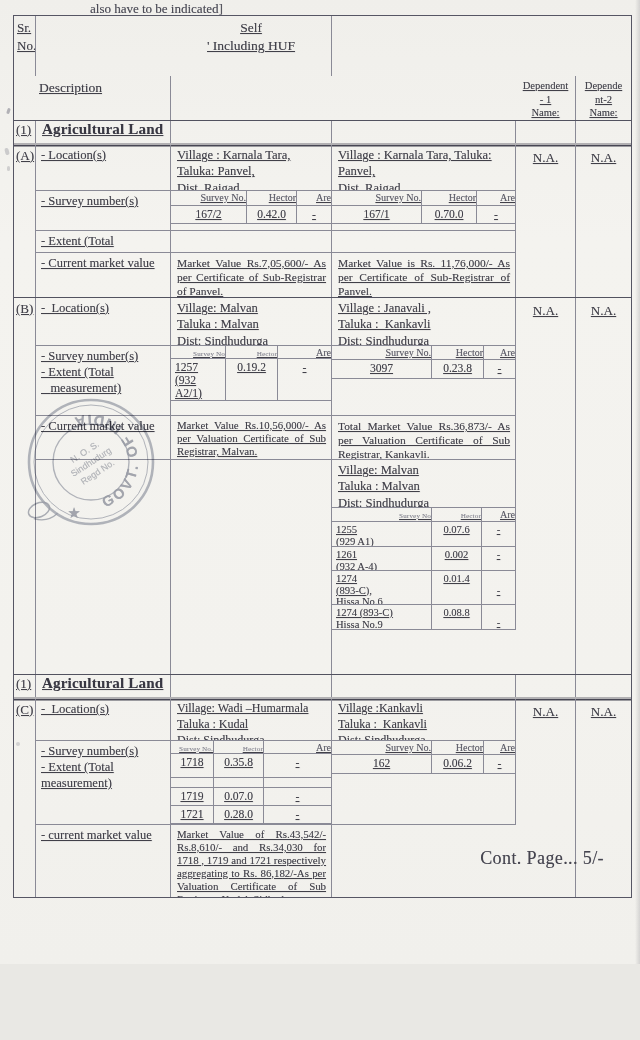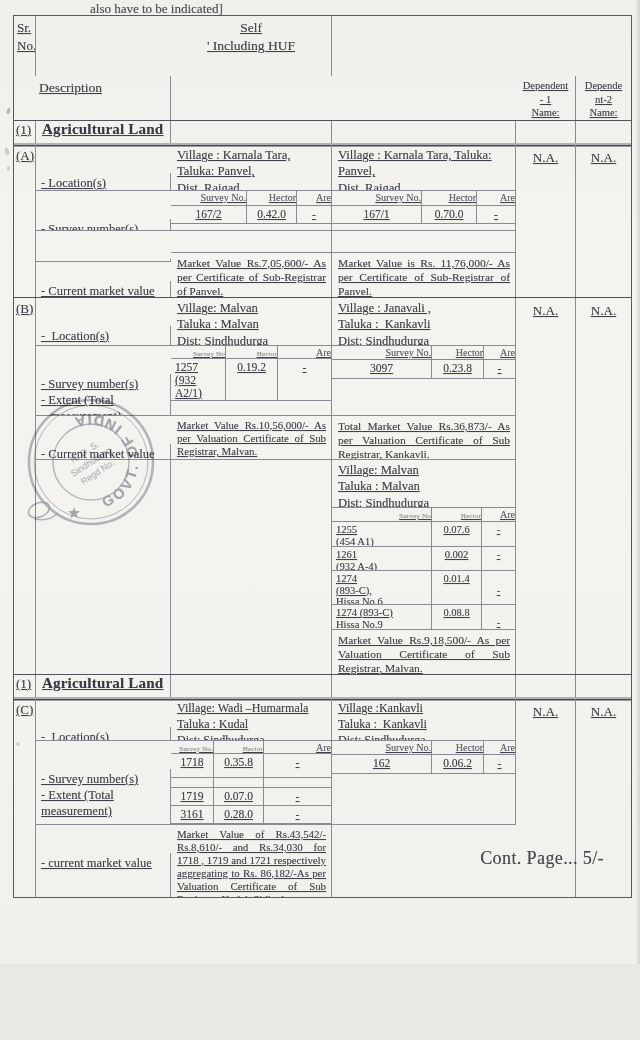--- a/index.html
+++ b/index.html
@@ -36,21 +36,21 @@
   .thead{border-bottom:1.6px solid #52525f;}
   .hc{font-size:13.5px;display:flex;flex-direction:column;align-items:center;padding-top:3px;line-height:1.35;text-align:center;}
   .hl{align-items:flex-start;text-align:left;padding-left:3px;}
   .hc.small{font-size:10.5px;line-height:1.3;}
 
   
   .cat-sr{font-size:13px;padding:1px 1px 0 2px;}
   .cat-label{font-weight:bold;font-size:15px;padding:0 0 0 6px;letter-spacing:.2px;color:#383742;}
 
   .sr-val{font-size:13px;padding:3px 0 0 2px;}
-  .lbl{font-size:12.5px;line-height:1.3;padding:2px 2px 0 5px;margin-top:28px;}
+  .lbl{font-size:12.5px;line-height:1.3;padding:2px 2px 0 5px;}
   .loc{font-size:12.5px;line-height:1.32;padding:2px 3px 0 6px;}
   .mkt{font-size:11.4px;line-height:1.24;padding:3px 5px 0 6px;text-align:justify;}
   .mkt.sm{font-size:10.8px;line-height:1.2;}
   .na{font-size:13px;text-align:center;padding-top:5px;}
 
   
   .stc{padding:0;}
   .st{display:grid;border-bottom:1px solid #8a8a96;width:100%;}
   .st>div{border-right:1px solid #8a8a96;overflow:hidden;}
   .st>div:nth-child(3n){border-right:none;}
@@ -196,42 +196,41 @@
       <div class="cell loc pre bb" style="grid-column:4;grid-row:4">Village: Malvan
 Taluka : Malvan
 Dist: Sindhudurga</div>
       <div class="cell stc bb" style="grid-column:4;grid-row:5">
         <div class="st" style="grid-template-columns:100px 50px 1fr;grid-template-rows:14px 24px 24px 34px 1fr;font-size:10.5px">
           <div class="sth tiny">Survey No</div>
           <div class="sth tiny">Hector</div>
           <div class="sth">Are</div>
 
           <div class="stv ta-l" style="font-size:10.5px">1255
-(454 A1)</div>
+(929 A1)</div>
           <div class="stv" style="font-size:10.5px">0.07.6</div>
           <div class="stv" style="font-size:10.5px">-</div>
 
           <div class="stv ta-l bt" style="font-size:10.5px">1261
 (932 A-4)</div>
           <div class="stv bt" style="font-size:10.5px">0.002</div>
           <div class="stv bt" style="font-size:10.5px">-</div>
 
           <div class="stv ta-l bt" style="font-size:10.5px">1274
 (893-C),
 Hissa No.6</div>
           <div class="stv bt" style="font-size:10.5px">0.01.4</div>
           <div class="stv bt" style="font-size:10.5px;padding-top:14px">-</div>
 
           <div class="stv ta-l bt" style="font-size:10.5px">1274 (893-C)
 Hissa No.9</div>
           <div class="stv bt" style="font-size:10.5px">0.08.8</div>
           <div class="stv bt" style="font-size:10.5px;padding-top:12px">-</div>
         </div>
       </div>
-      <div class="cell mkt" style="grid-column:4;grid-row:6">Market Value Rs.9,18,500/- As per Valuation Certificate of Sub Registrar, Malvan.</div>
 
       <div class="cell na" style="grid-column:5;grid-row:1/7">N.A.</div>
       <div class="cell na nor" style="grid-column:6;grid-row:1/7">N.A.</div>
     </div>
 
     <div class="cat" style="grid-template-rows:22px">
       <div class="cell cat-sr" style="grid-column:1">(1)</div>
       <div class="cell cat-label" style="grid-column:2">Agricultural Land</div>
       <div class="cell" style="grid-column:3"></div>
       <div class="cell" style="grid-column:4"></div>
@@ -264,21 +263,21 @@
           <div class="stv">-</div>
 
           <div class="stv bt"></div>
           <div class="stv bt"></div>
           <div class="stv bt"></div>
 
           <div class="stv bt">1719</div>
           <div class="stv bt">0.07.0</div>
           <div class="stv bt">-</div>
 
-          <div class="stv bt">3161</div>
+          <div class="stv bt">1721</div>
           <div class="stv bt">0.28.0</div>
           <div class="stv bt">-</div>
         </div>
       </div>
       <div class="cell stc bb" style="grid-column:4;grid-row:2">
         <div class="st" style="grid-template-columns:100px 52px 1fr;grid-template-rows:14px 18px">
           <div class="sth">Survey No.</div>
           <div class="sth">Hector</div>
           <div class="sth">Are</div>
           <div class="stv">162</div>

